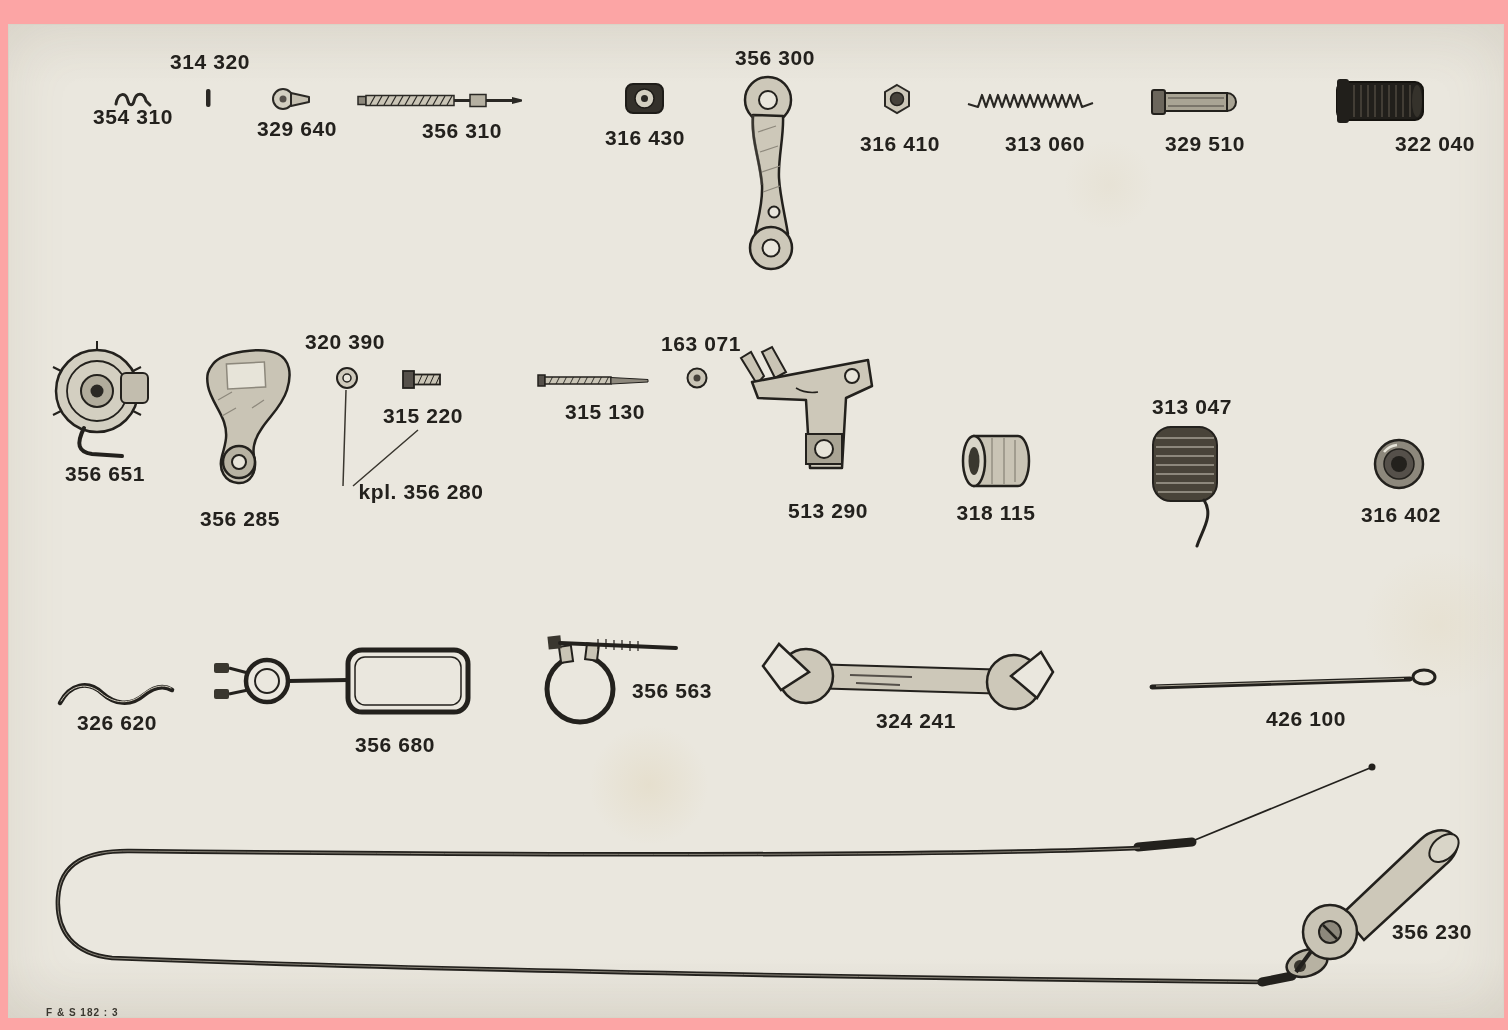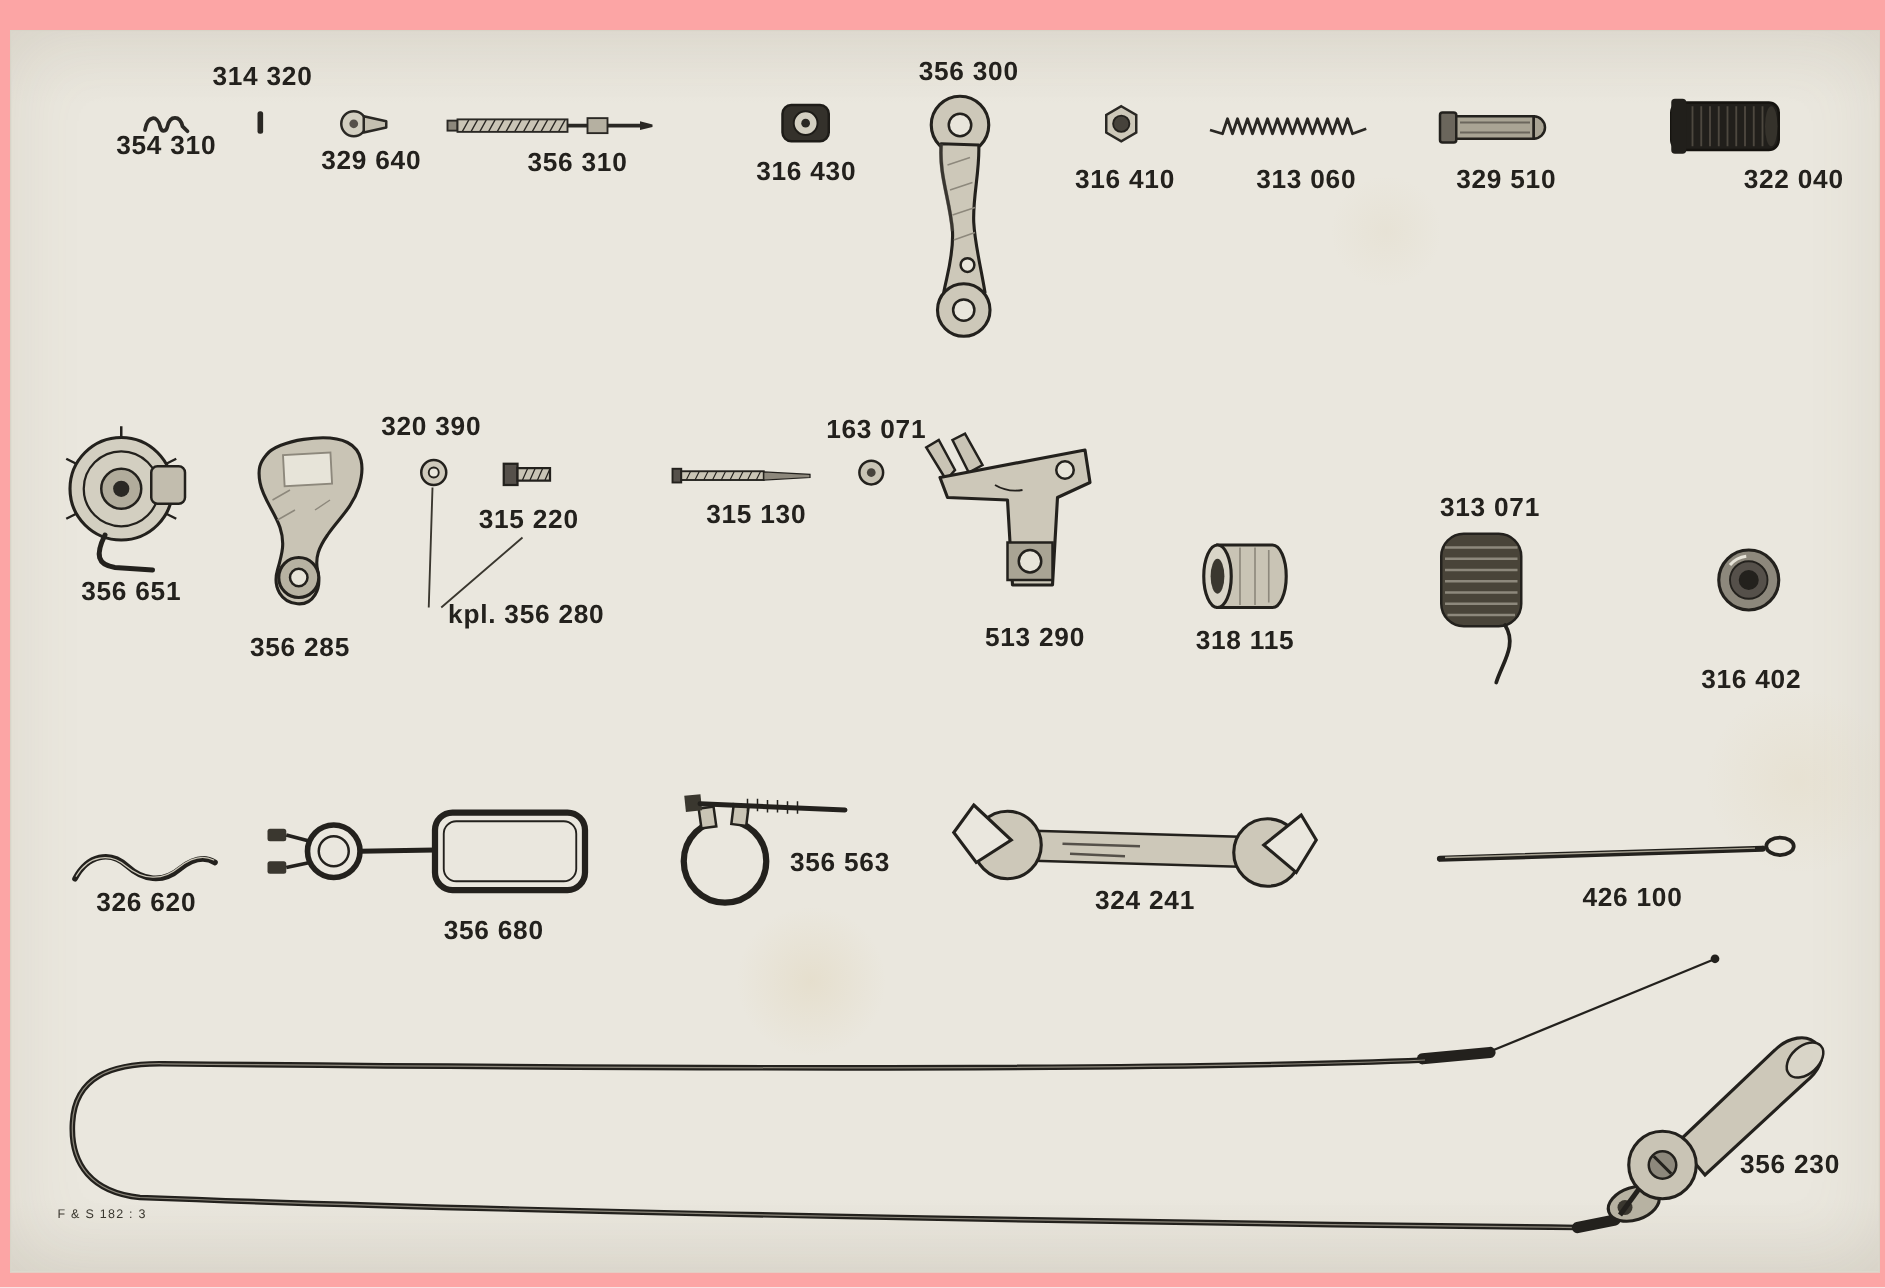--- a/index.html
+++ b/index.html
@@ -9,21 +9,21 @@
          border:1px solid #d8d4c8;
          background-image:
            radial-gradient(circle 80px at 640px 760px, rgba(190,150,60,0.10), transparent 75%),
            radial-gradient(circle 100px at 1430px 600px, rgba(190,150,60,0.07), transparent 75%),
            radial-gradient(circle 60px at 1100px 160px, rgba(180,150,80,0.06), transparent 75%),
            linear-gradient(180deg, rgba(120,110,90,0.05), rgba(0,0,0,0) 6%, rgba(0,0,0,0) 94%, rgba(120,110,90,0.07));
          box-shadow: inset 0 0 60px rgba(120,110,85,0.12);}
   svg.art{position:absolute;left:0;top:0;width:1508px;height:1030px;}
   .lbl{position:absolute;transform:translate(-50%,-50%);white-space:nowrap;
        font-size:21px;font-weight:700;letter-spacing:0.6px;color:#23211d;}
-  .footer-mark{position:absolute;left:46px;top:966px;font-size:10px;font-weight:400;
+  .footer-mark{position:absolute;left:46px;top:1007px;font-size:10px;font-weight:700;
        letter-spacing:1px;color:#3a372f;}
 </style>
 </head>
 <body>
 
 <div class="canvas">
   <div class="paper"></div>
 
   <svg class="art" viewBox="0 0 1508 1030">
 
@@ -235,27 +235,27 @@
   <div class="lbl" style="left:775px;top:58px">356 300</div>
   <div class="lbl" style="left:900px;top:144px">316 410</div>
   <div class="lbl" style="left:1045px;top:144px">313 060</div>
   <div class="lbl" style="left:1205px;top:144px">329 510</div>
   <div class="lbl" style="left:1435px;top:144px">322 040</div>
 
   <div class="lbl" style="left:345px;top:342px">320 390</div>
   <div class="lbl" style="left:701px;top:344px">163 071</div>
   <div class="lbl" style="left:423px;top:416px">315 220</div>
   <div class="lbl" style="left:605px;top:412px">315 130</div>
-  <div class="lbl" style="left:1192px;top:407px">313 071</div>
+  <div class="lbl" style="left:1192px;top:407px">313 047</div>
   <div class="lbl" style="left:105px;top:474px">356 651</div>
   <div class="lbl" style="left:421px;top:492px">kpl. 356 280</div>
   <div class="lbl" style="left:240px;top:519px">356 285</div>
   <div class="lbl" style="left:828px;top:511px">513 290</div>
   <div class="lbl" style="left:996px;top:513px">318 115</div>
-  <div class="lbl" style="left:1401px;top:544px">316 402</div>
+  <div class="lbl" style="left:1401px;top:515px">316 402</div>
 
   <div class="lbl" style="left:117px;top:723px">326 620</div>
   <div class="lbl" style="left:395px;top:745px">356 680</div>
   <div class="lbl" style="left:672px;top:691px">356 563</div>
   <div class="lbl" style="left:916px;top:721px">324 241</div>
   <div class="lbl" style="left:1306px;top:719px">426 100</div>
 
   <div class="lbl" style="left:1432px;top:932px">356 230</div>
 
   <div class="footer-mark">F &amp; S  182 : 3</div>

